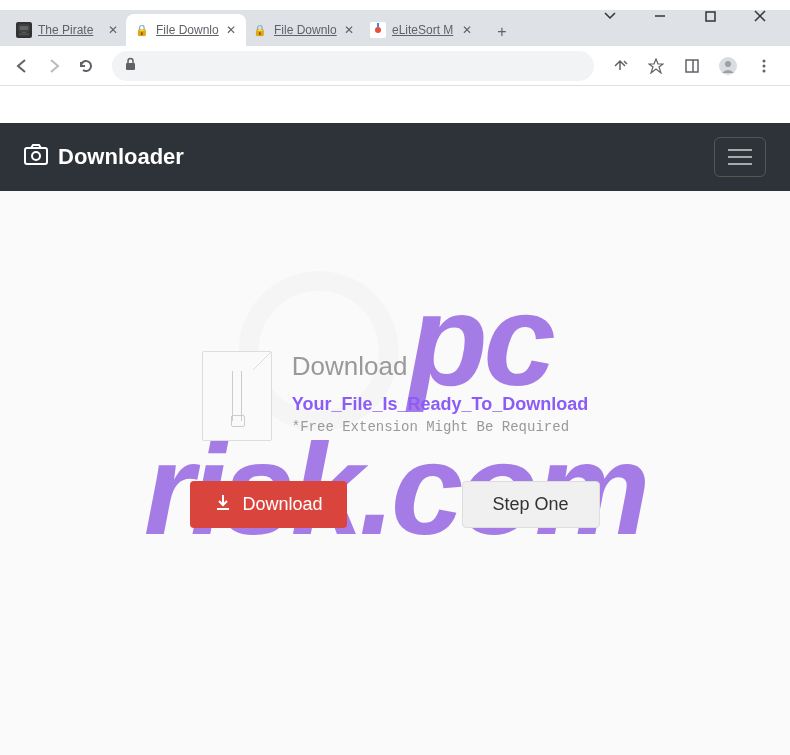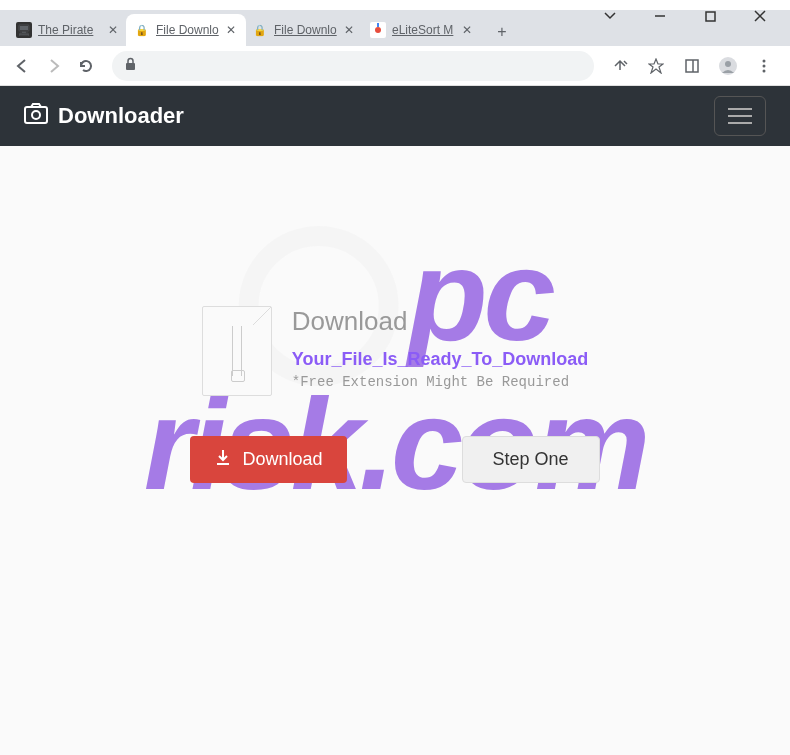--- a/index.html
+++ b/index.html
@@ -138,26 +138,27 @@
   margin-right: 4px;
 }
 
 
 .page {
   background: #fafafa;
   height: calc(755px - 46px - 40px);
   position: relative;
 }
 .page-header {
-  height: 60px;
+  height: 68px;
   background: #2d3339;
   display: flex;
   align-items: center;
   justify-content: space-between;
   padding: 0 24px;
+  margin-top: 37px;
 }
 .brand {
   display: flex;
   align-items: center;
   gap: 10px;
   color: #fff;
   font-size: 22px;
   font-weight: bold;
 }
 .hamburger {

